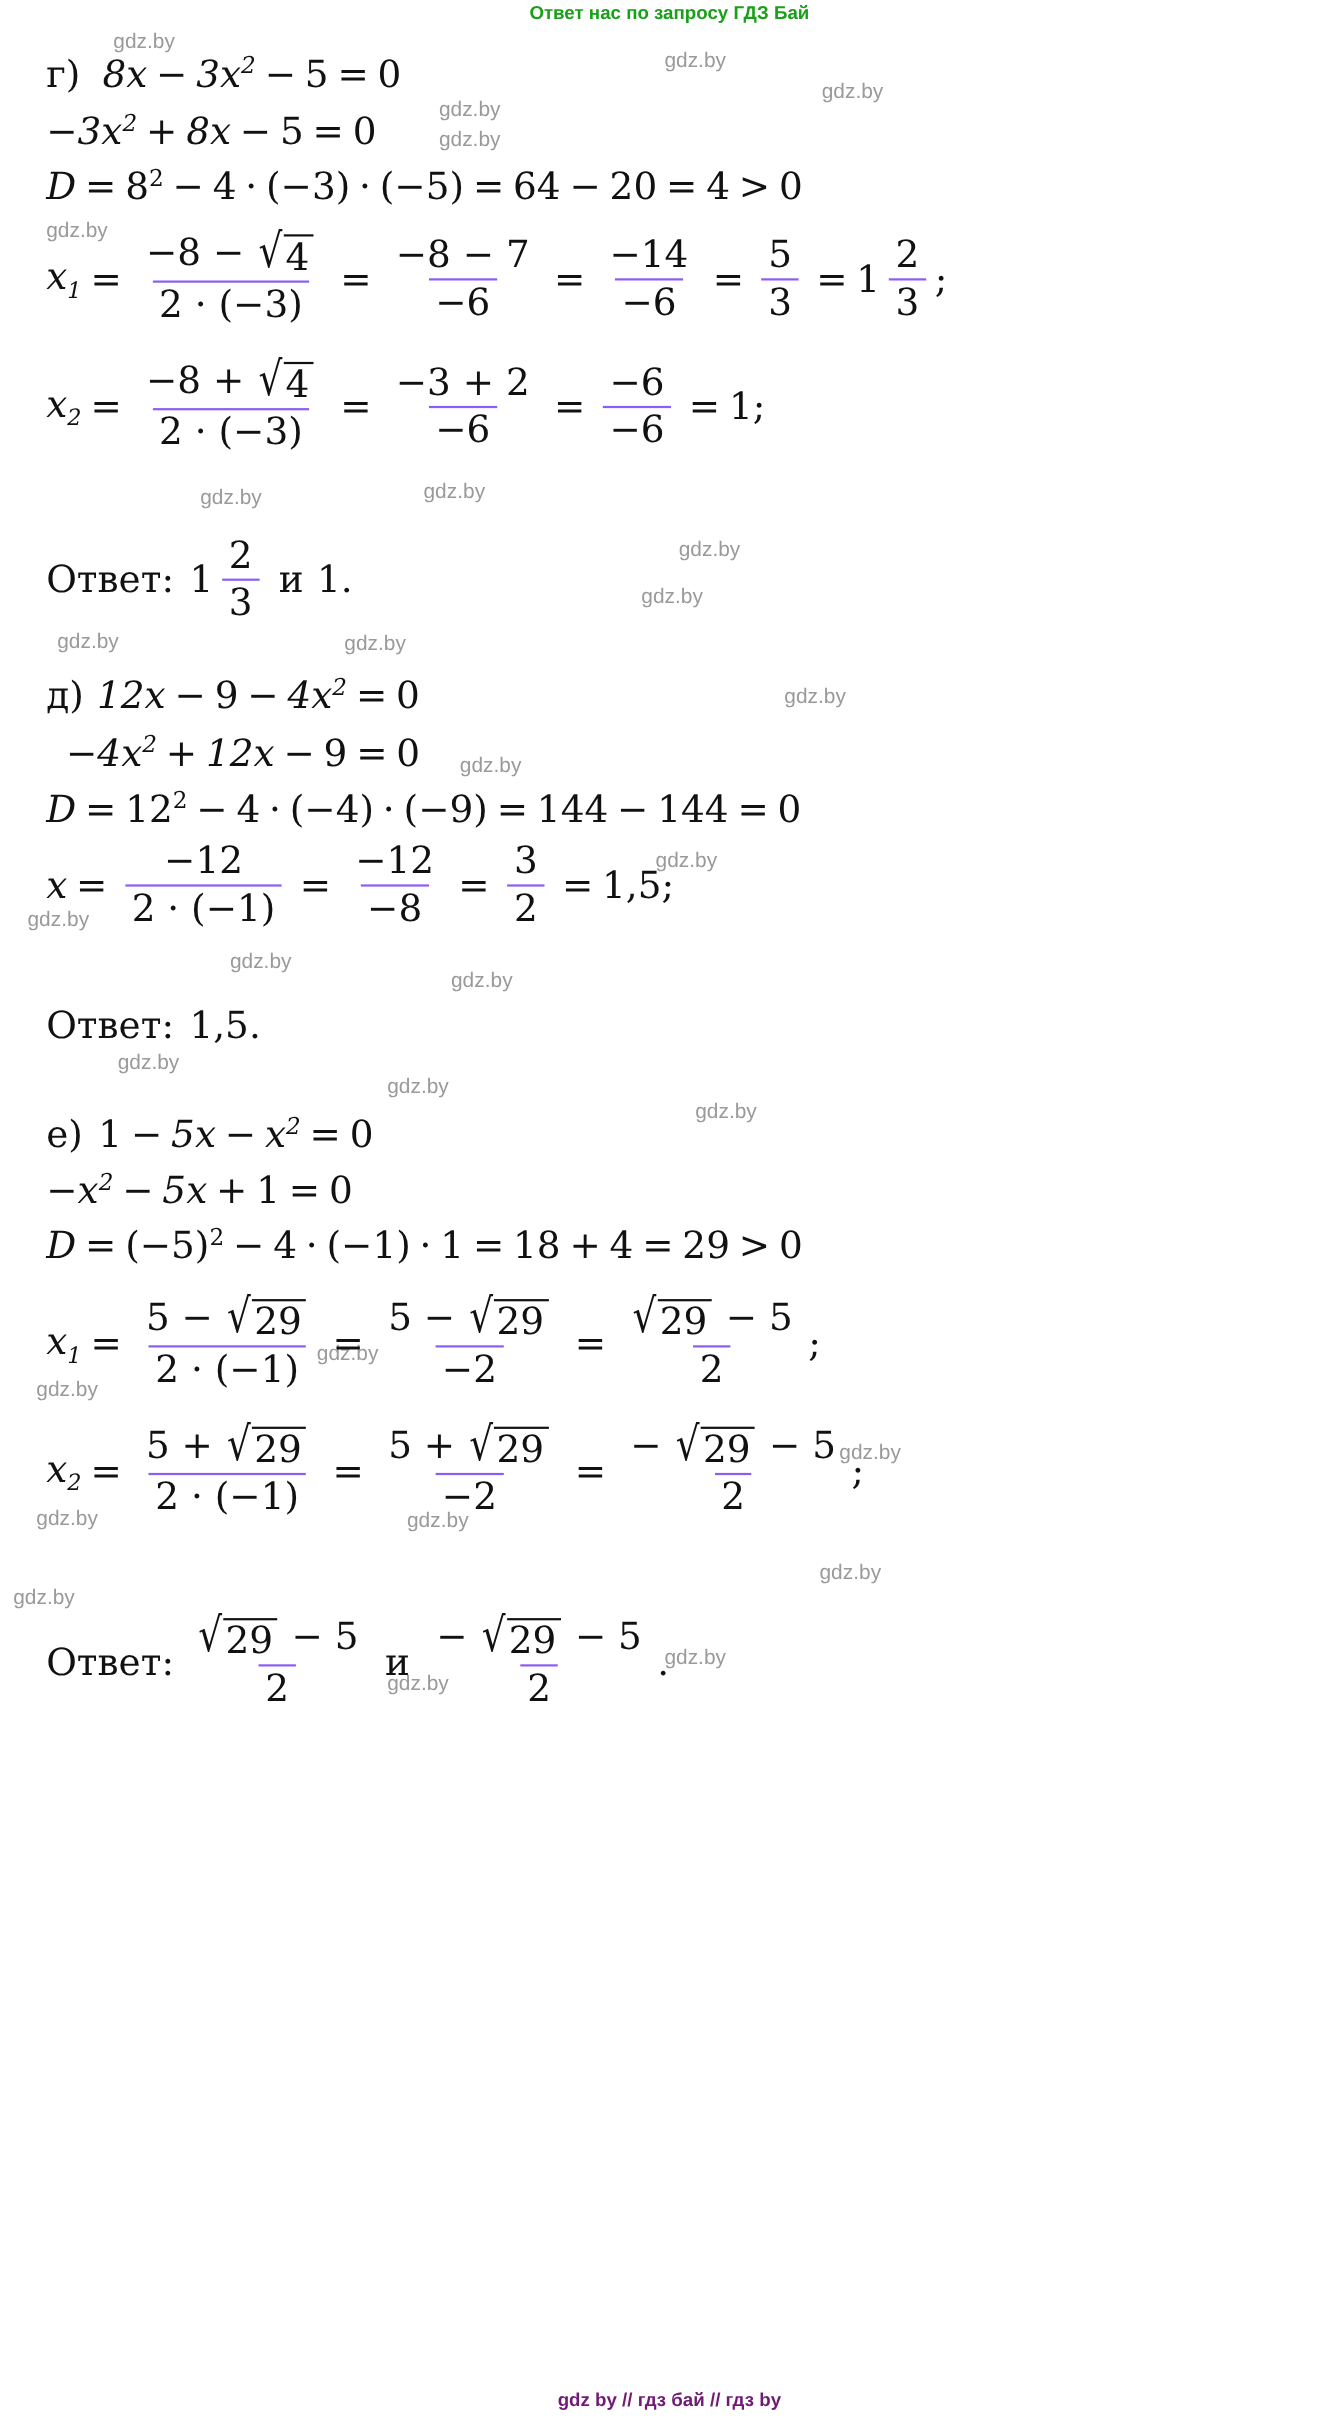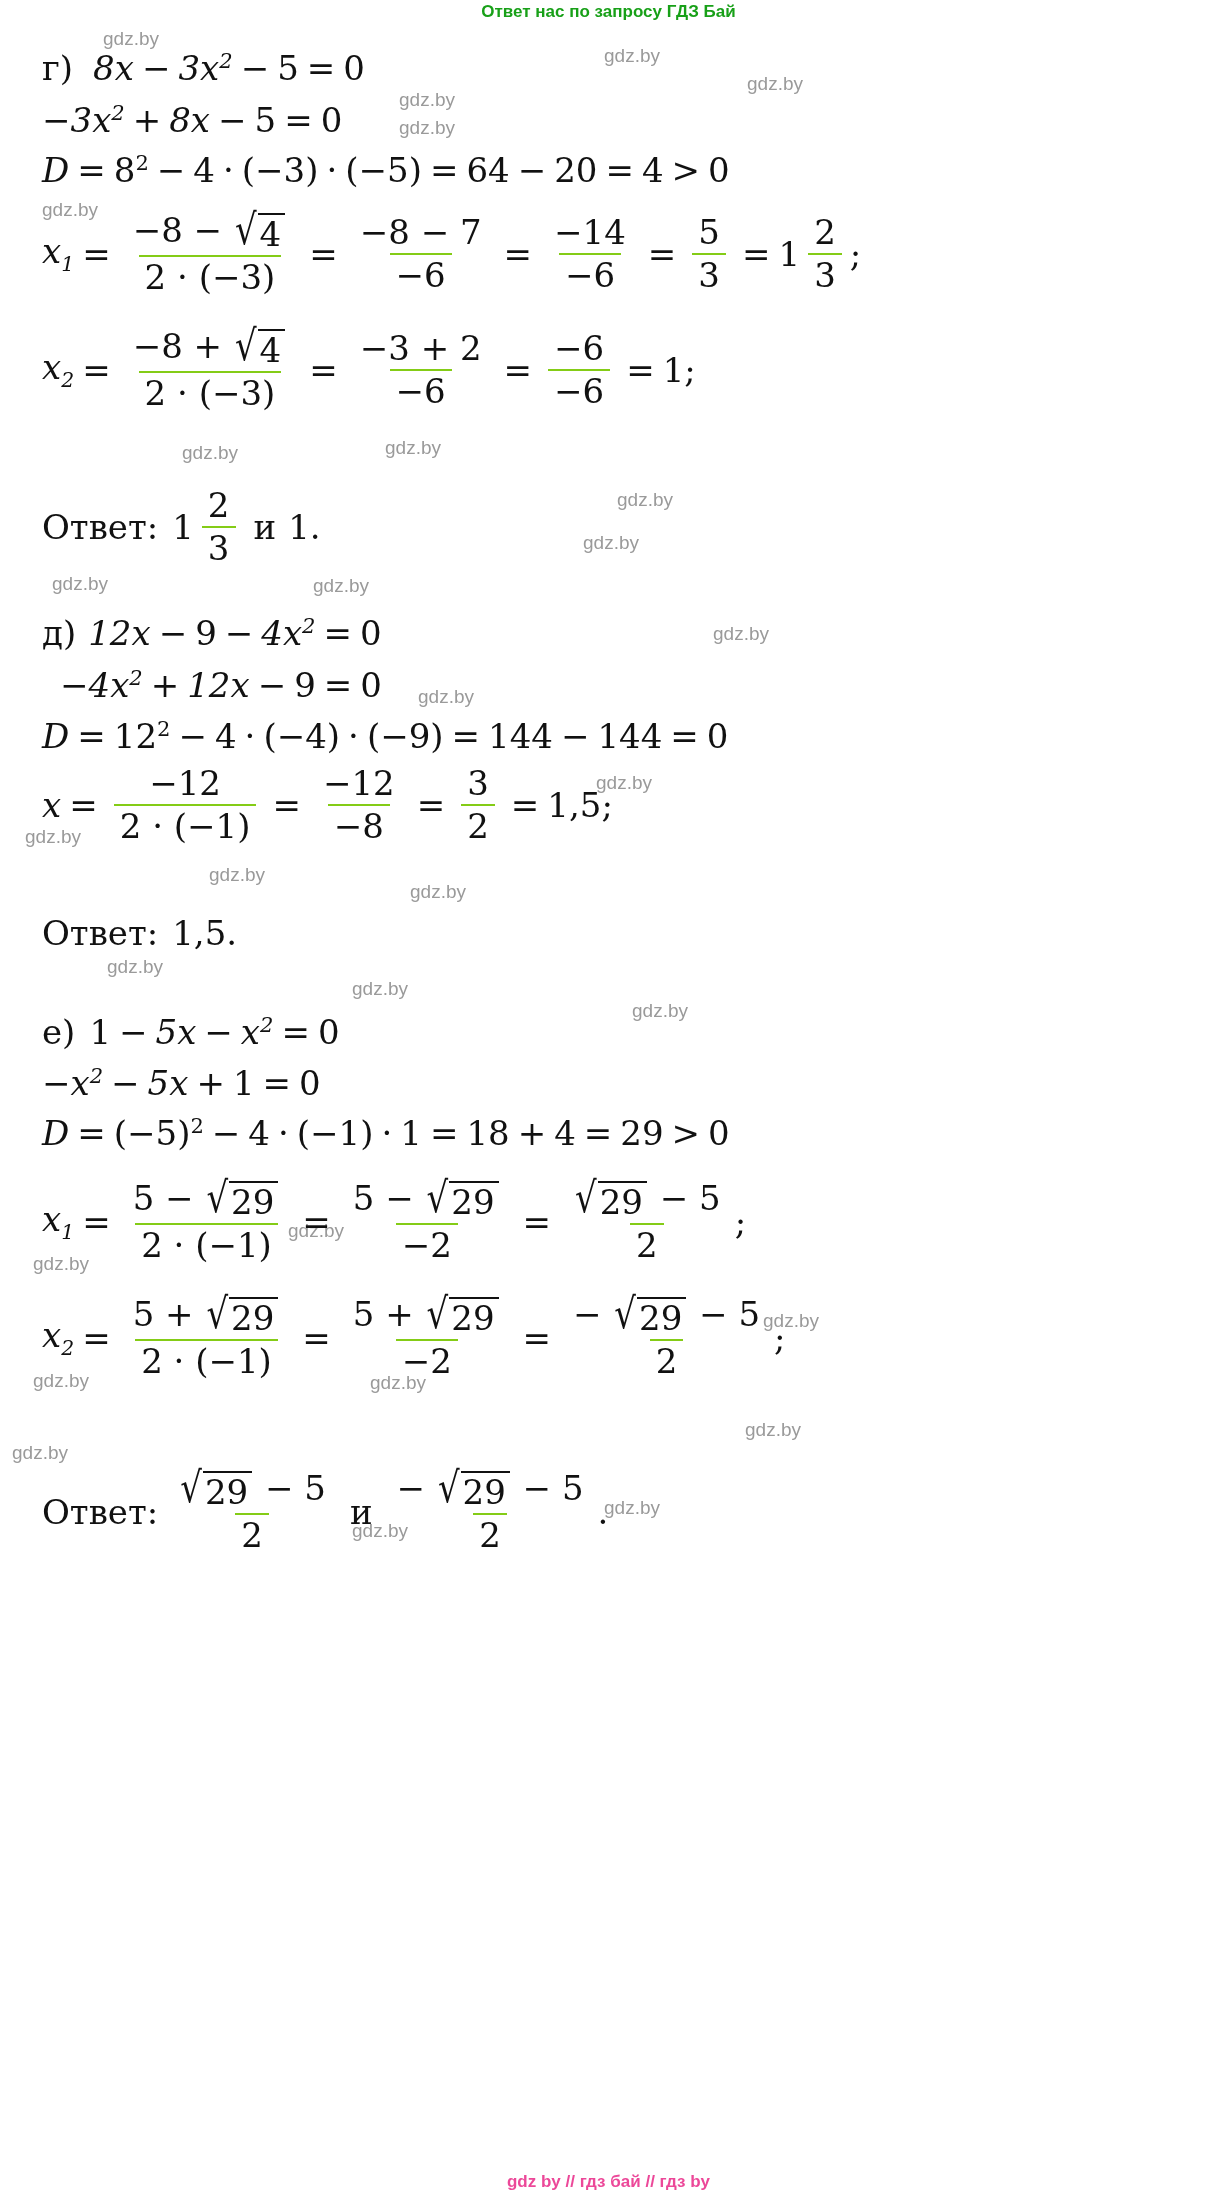--- a/index.html
+++ b/index.html
@@ -40,21 +40,21 @@
   }
   .bottom-note {
     position: absolute;
     bottom: 8px;
     left: 0;
     width: 100%;
     text-align: center;
     font-family: "Liberation Sans", sans-serif;
     font-size: 17px;
     font-weight: bold;
-    color: #ec4899;
+    color: #701a75;
     white-space: nowrap;
   }
 
   
   .math {
     position: absolute;
     display: flex;
     align-items: center;
     font-family: "DejaVu Serif", serif;
     font-size: 34px;
@@ -70,21 +70,21 @@
     flex-direction: column;
     align-items: center;
     vertical-align: middle;
     margin: 0 8px;
     line-height: 1.08;
   }
   .frac > .num {
     padding: 0 6px 2px 6px;
   }
   .frac > .den {
-    border-top: 2px solid #84cc16;
+    border-top: 2px solid #8b5cf6;
     padding: 2px 6px 0 6px;
   }
 
   
   .mixed {
     display: inline-flex;
     align-items: center;
   }
 
   

